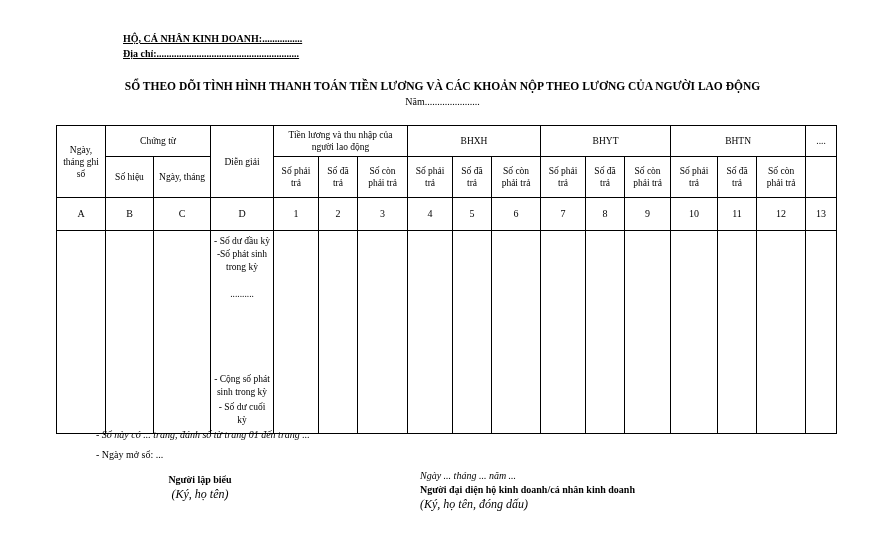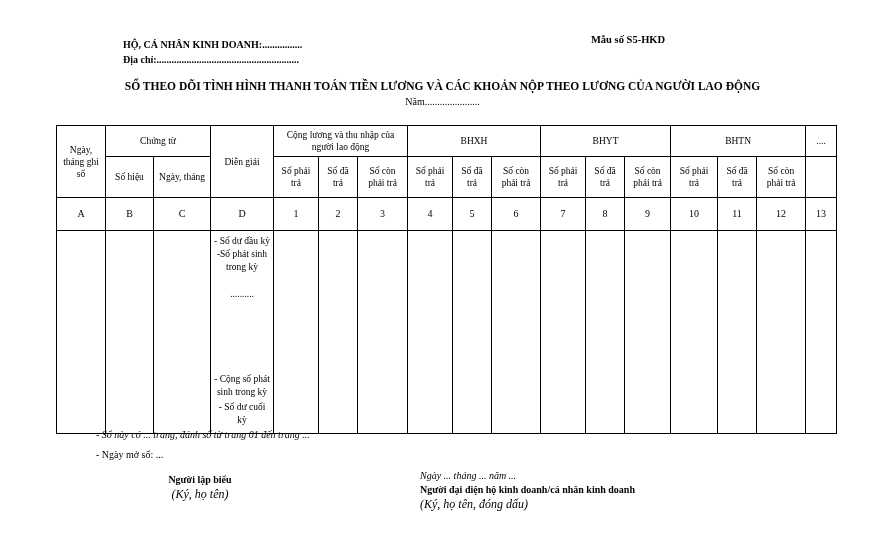--- a/index.html
+++ b/index.html
@@ -2,21 +2,21 @@
 <html><head>
 <meta charset="utf-8">
 <style>
   html,body { margin:0; padding:0; background:#ffffff; }
   .page {
     position:relative; width:885px; height:540px; background:#ffffff;
     font-family:"Liberation Serif","DejaVu Serif",serif; color:#000;
     overflow:hidden;
   }
   
-  .hdr-left { position:absolute; left:123px; top:37px; font-weight:bold; font-size:10px; line-height:15px; }
+  .hdr-left { position:absolute; left:123px; top:31px; font-weight:bold; font-size:10px; line-height:15px;text-decoration:underline; }
   .hdr-right { position:absolute; left:430px; top:33px; width:396px; text-align:center; }
   .form-no { font-weight:bold; font-size:10.5px; line-height:13px; }
   .issuance { font-style:italic; font-size:9.7px; line-height:13px; white-space:nowrap; margin-top:1px; }
   
   .title-wrap { position:absolute; left:0; top:79px; width:885px; text-align:center; }
   .title-main { font-weight:bold; font-size:11.5px; white-space:nowrap; line-height:14px; }
   .title-year { font-size:10px; line-height:13px; margin-top:2px; }
   
   table.ledger {
     position:absolute; left:56px; top:125px; width:780px;
@@ -51,21 +51,20 @@
 <body>
 
 <div class="page">
 
   <div class="hdr-left">
     <div>HỘ, CÁ NHÂN KINH DOANH:................</div>
     <div>Địa chỉ:.........................................................</div>
   </div>
 
   <div class="hdr-right">
-    <div class="form-no">Mẫu số S5-HKD</div>
   </div>
 
   <div class="title-wrap">
     <div class="title-main">SỔ THEO DÕI TÌNH HÌNH THANH TOÁN TIỀN LƯƠNG VÀ CÁC KHOẢN NỘP THEO LƯƠNG CỦA NGƯỜI LAO ĐỘNG</div>
     <div class="title-year">Năm......................</div>
   </div>
 
   <table class="ledger">
     <colgroup>
       <col style="width:49px">
@@ -84,21 +83,21 @@
       <col style="width:47px">
         <col style="width:39px">
         <col style="width:49px">
       <col style="width:31px">
     </colgroup>
     <tbody>
       <tr class="h1">
         <td rowspan="2">Ngày, tháng ghi sổ</td>
         <td colspan="2">Chứng từ</td>
         <td rowspan="2">Diễn giải</td>
-        <td colspan="3">Cộng lương và thu nhập của người lao động</td>
+        <td colspan="3">Tiền lương và thu nhập của người lao động</td>
         <td colspan="3">BHXH</td>
         <td colspan="3">BHYT</td>
         <td colspan="3">BHTN</td>
         <td>....</td>
       </tr>
       <tr class="h2">
         <td>Số hiệu</td>
         <td>Ngày, tháng</td>
         <td>Số phải trả</td>
         <td>Số đã trả</td>

